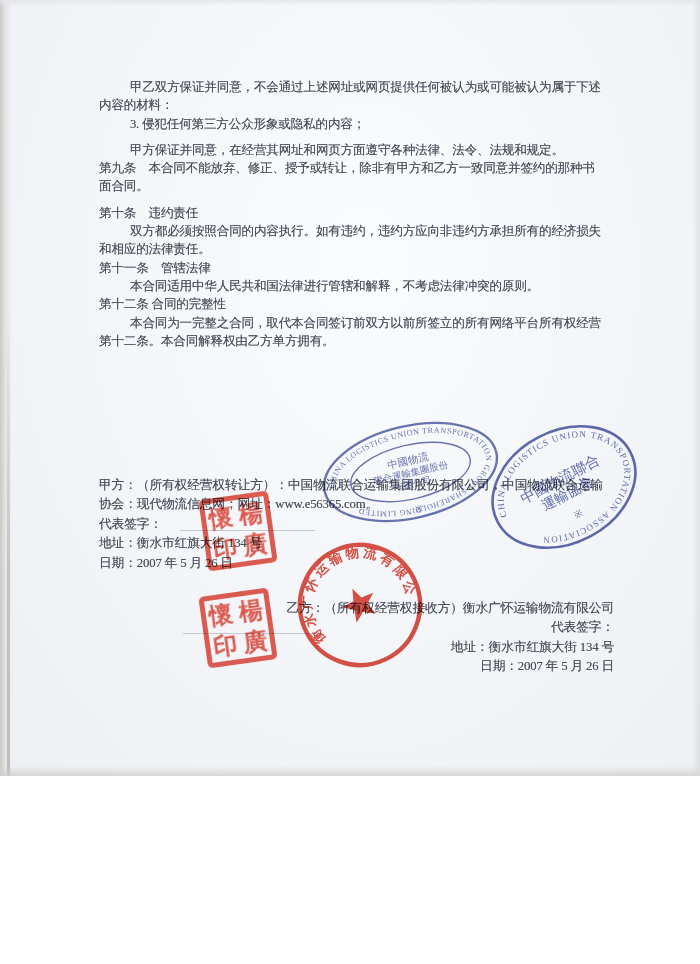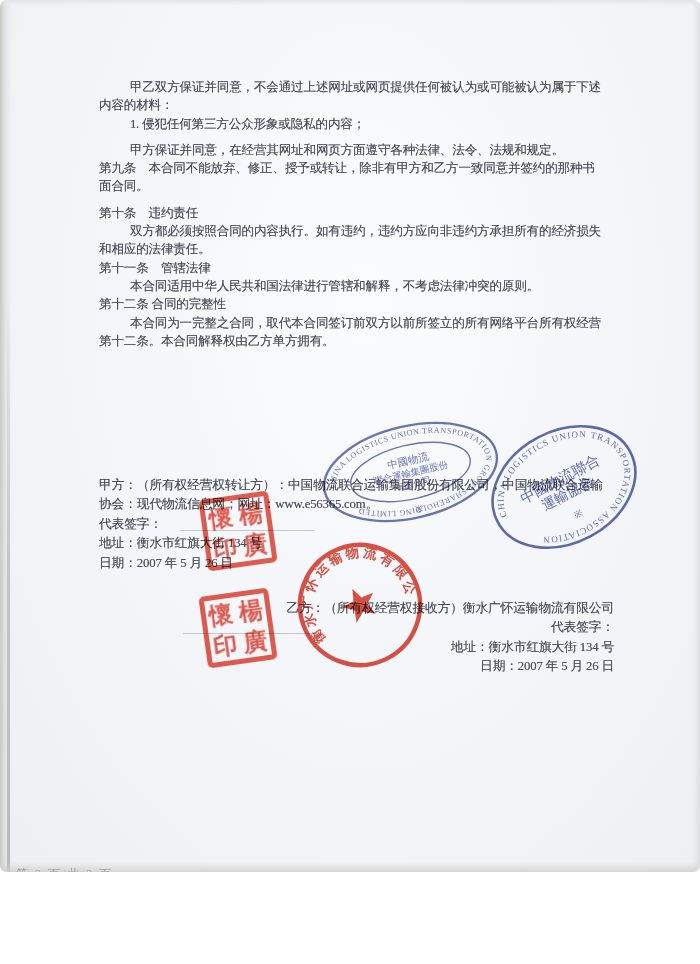--- a/index.html
+++ b/index.html
@@ -1,24 +1,23 @@
 <!DOCTYPE html>
 <html><head>
 <meta charset="utf-8">
 <style>
   html,body{margin:0;padding:0;}
   .page{
     position:relative;
-    width:700px;height:872px;
+    width:700px;height:776px;
     background:
       radial-gradient(ellipse at 52% 35%, #fbfcfe 0%, #f3f5f8 55%, #edeff3 100%);
     overflow:hidden;
     font-family:"Liberation Serif","DejaVu Serif",serif;
     color:#474c58;
-    border-radius:7px;
   }
   
   .edge-left{position:absolute;left:0;top:0;width:12px;height:100%;
     background:linear-gradient(90deg,#c9c9c5 0%,#e3e4e6 45%,rgba(240,241,244,0) 100%);}
   .edge-left-line{position:absolute;left:7px;top:300px;width:3px;height:664px;
     background:linear-gradient(180deg,rgba(150,150,146,0) 0%,#a7a7a1 40%,#8f8f89 100%);opacity:.55;}
   .edge-bottom{position:absolute;left:0;bottom:0;width:100%;height:10px;
     background:linear-gradient(0deg,#cfcfcb 0%,rgba(240,241,244,0) 100%);opacity:.8;}
   .edge-right{position:absolute;right:0;top:0;width:8px;height:100%;
     background:linear-gradient(270deg,#d8d9d8 0%,rgba(240,241,244,0) 100%);opacity:.7;}
@@ -65,21 +64,21 @@
   svg text{font-family:"Liberation Serif","DejaVu Serif",serif;}
 </style>
 </head>
 <body>
 
 <div class="page">
 
   <div class="textblock">
     <div class="line indent">甲乙双方保证并同意，不会通过上述网址或网页提供任何被认为或可能被认为属于下述</div>
     <div class="line">内容的材料：</div>
-    <div class="line list">1. 侵犯任何第三方公众形象或隐私的内容；</div>
+    <div class="line list">3. 侵犯任何第三方公众形象或隐私的内容；</div>
     <div class="line indent gap">甲方保证并同意，在经营其网址和网页方面遵守各种法律、法令、法规和规定。</div>
     <div class="line">第九条　本合同不能放弃、修正、授予或转让，除非有甲方和乙方一致同意并签约的那种书</div>
     <div class="line">面合同。</div>
     <div class="line gap">第十条　违约责任</div>
     <div class="line indent">双方都必须按照合同的内容执行。如有违约，违约方应向非违约方承担所有的经济损失</div>
     <div class="line">和相应的法律责任。</div>
     <div class="line">第十一条　管辖法律</div>
     <div class="line indent">本合同适用中华人民共和国法律进行管辖和解释，不考虑法律冲突的原则。</div>
     <div class="line">第十二条 合同的完整性</div>
     <div class="line indent">本合同为一完整之合同，取代本合同签订前双方以前所签立的所有网络平台所有权经营</div>

